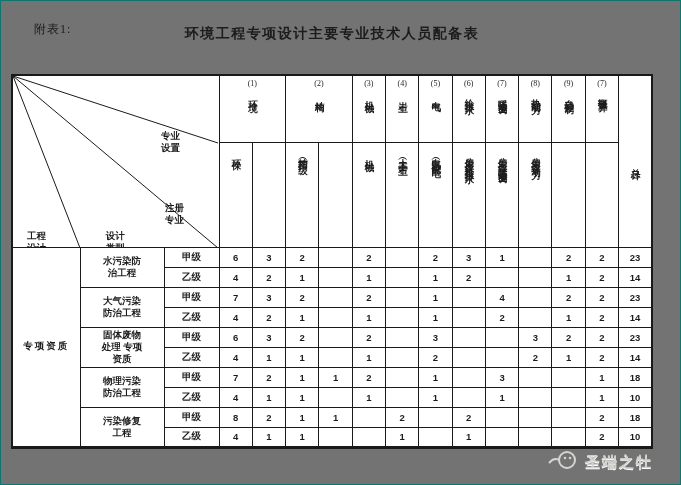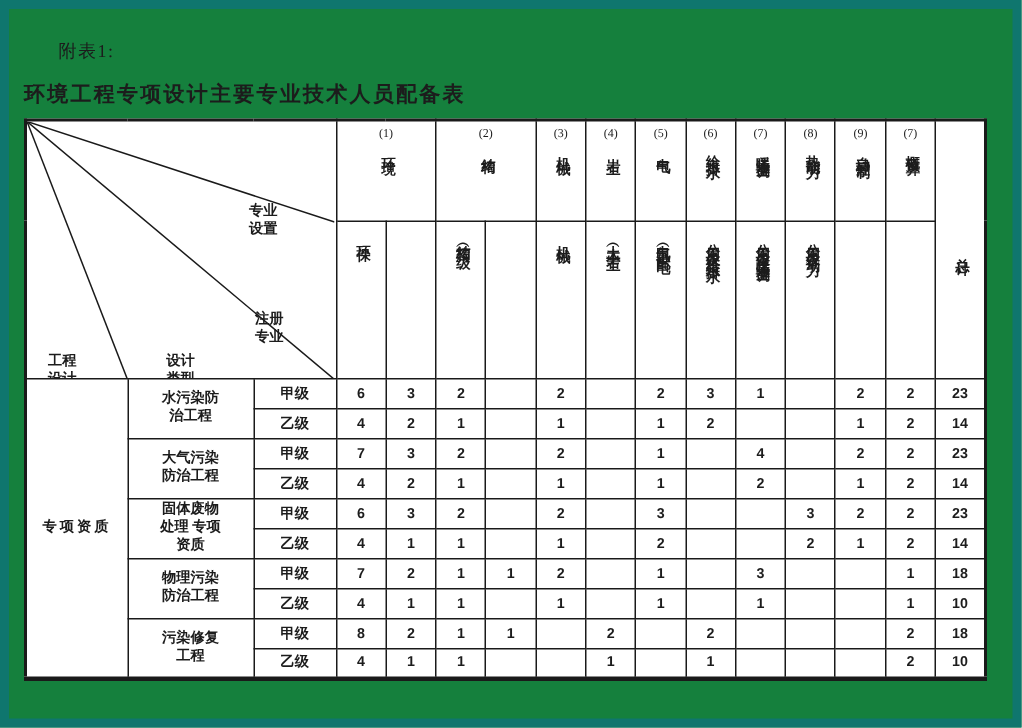--- a/index.html
+++ b/index.html
@@ -6,30 +6,30 @@
   html,body { width:681px; height:485px; }
   body {
     background:#f6f6f4;
     font-family:"Liberation Serif", serif;
     color:#1c1c1c;
     position:relative;
     overflow:hidden;
   }
   .page {
     position:absolute; inset:0;
-    background:#15803d;
-    border:6px solid #0f766e;
+    background:#737373;
+    border:1px solid #0f766e;
   }
   .doc-tag {
     position:absolute; left:33px; top:20px;
     font-size:12px; letter-spacing:1px;
   }
   .doc-title {
-    position:absolute; left:10px; top:48px; width:642px;
-    text-align:left;
+    position:absolute; left:10px; top:24px; width:642px;
+    text-align:center;
     font-family:Liberation Serif, serif;
     font-weight:bold; font-size:14px; letter-spacing:1.5px;
   }
   table.main {
     position:absolute; left:10px; top:73px;
     width:642px;
     border-collapse:collapse;
     table-layout:fixed;
     background:#fff;
     border:2px solid #1a1a1a;
@@ -349,14 +349,25 @@
           <td class="val-cell"></td>
           <td class="val-cell"></td>
           <td class="val-cell"></td>
           <td class="val-cell">2</td>
           <td class="val-cell">10</td>
         </tr>
       </tbody>
   </table>
 
 
+  <div class="watermark">
+    <span class="wm-icon">
+      <svg width="34" height="22" viewBox="0 0 34 22">
+        <circle cx="21" cy="11" r="8" fill="none" stroke="#d4d4d0" stroke-width="2"></circle>
+        <path d="M3 14 Q8 8 13 11" fill="none" stroke="#d4d4d0" stroke-width="2"></path>
+        <circle cx="19" cy="9" r="1.3" fill="#d4d4d0"></circle>
+        <circle cx="24" cy="9" r="1.3" fill="#d4d4d0"></circle>
+      </svg>
+    </span>
+    <span class="wm-text">圣端之牡</span>
+  </div>
 
 </div>
 
 </body></html>

